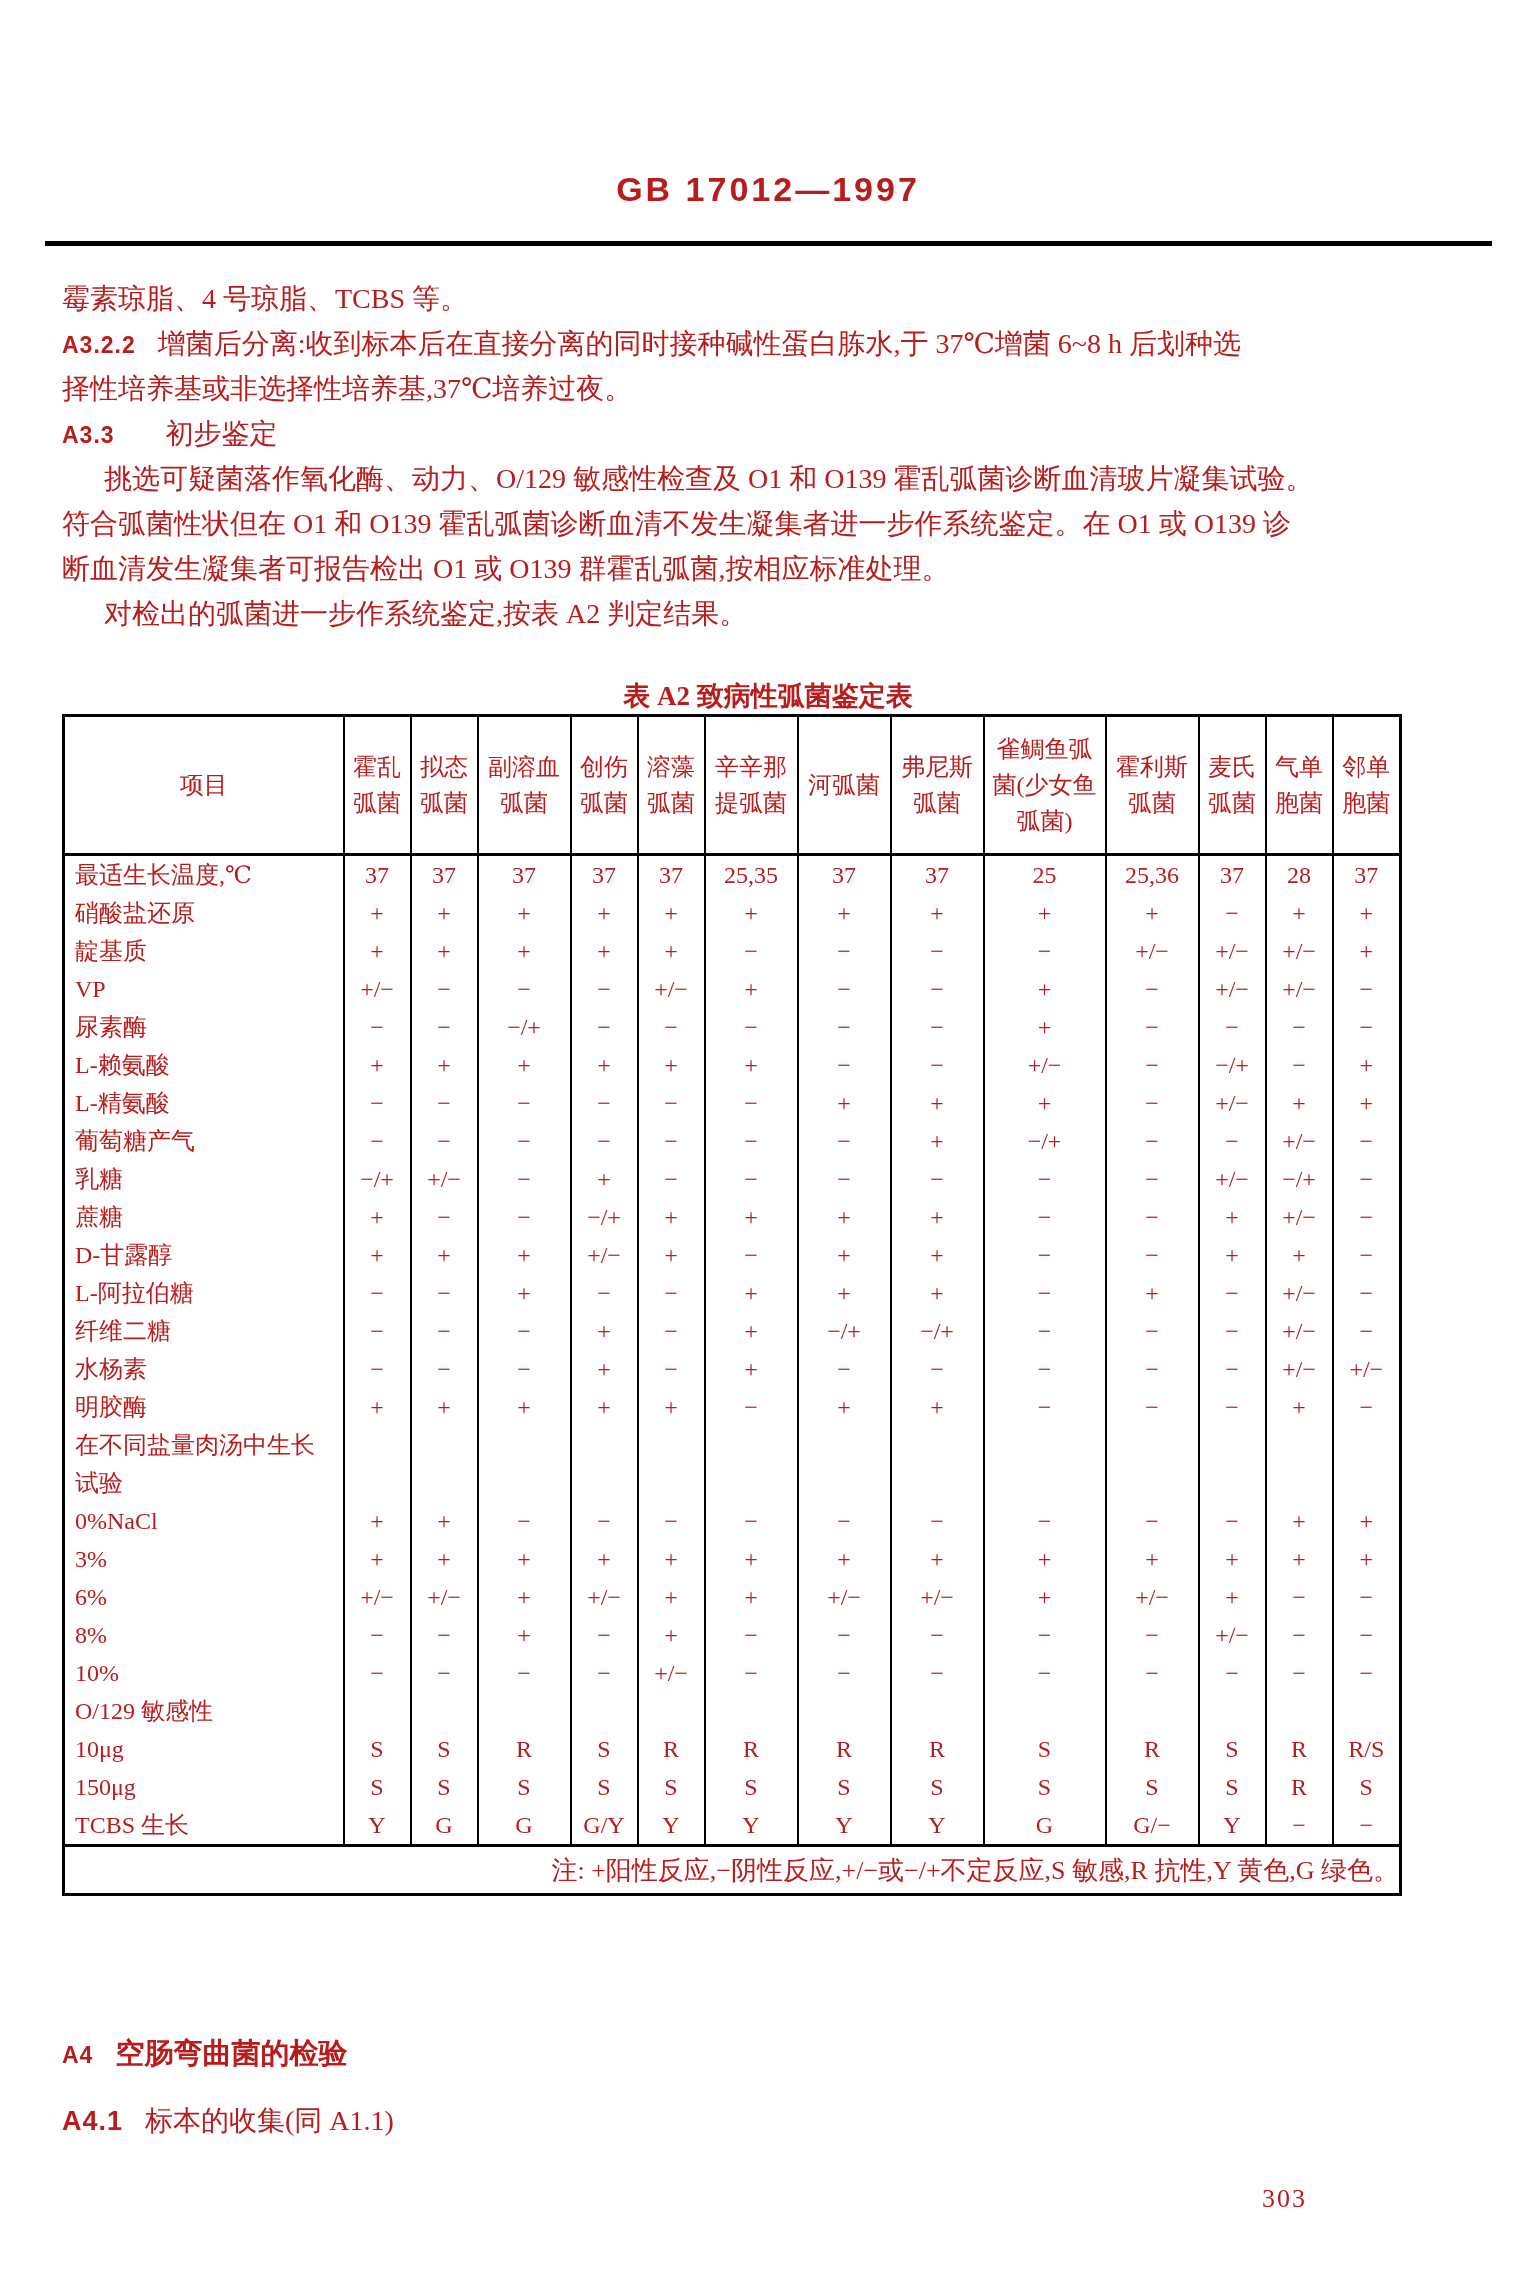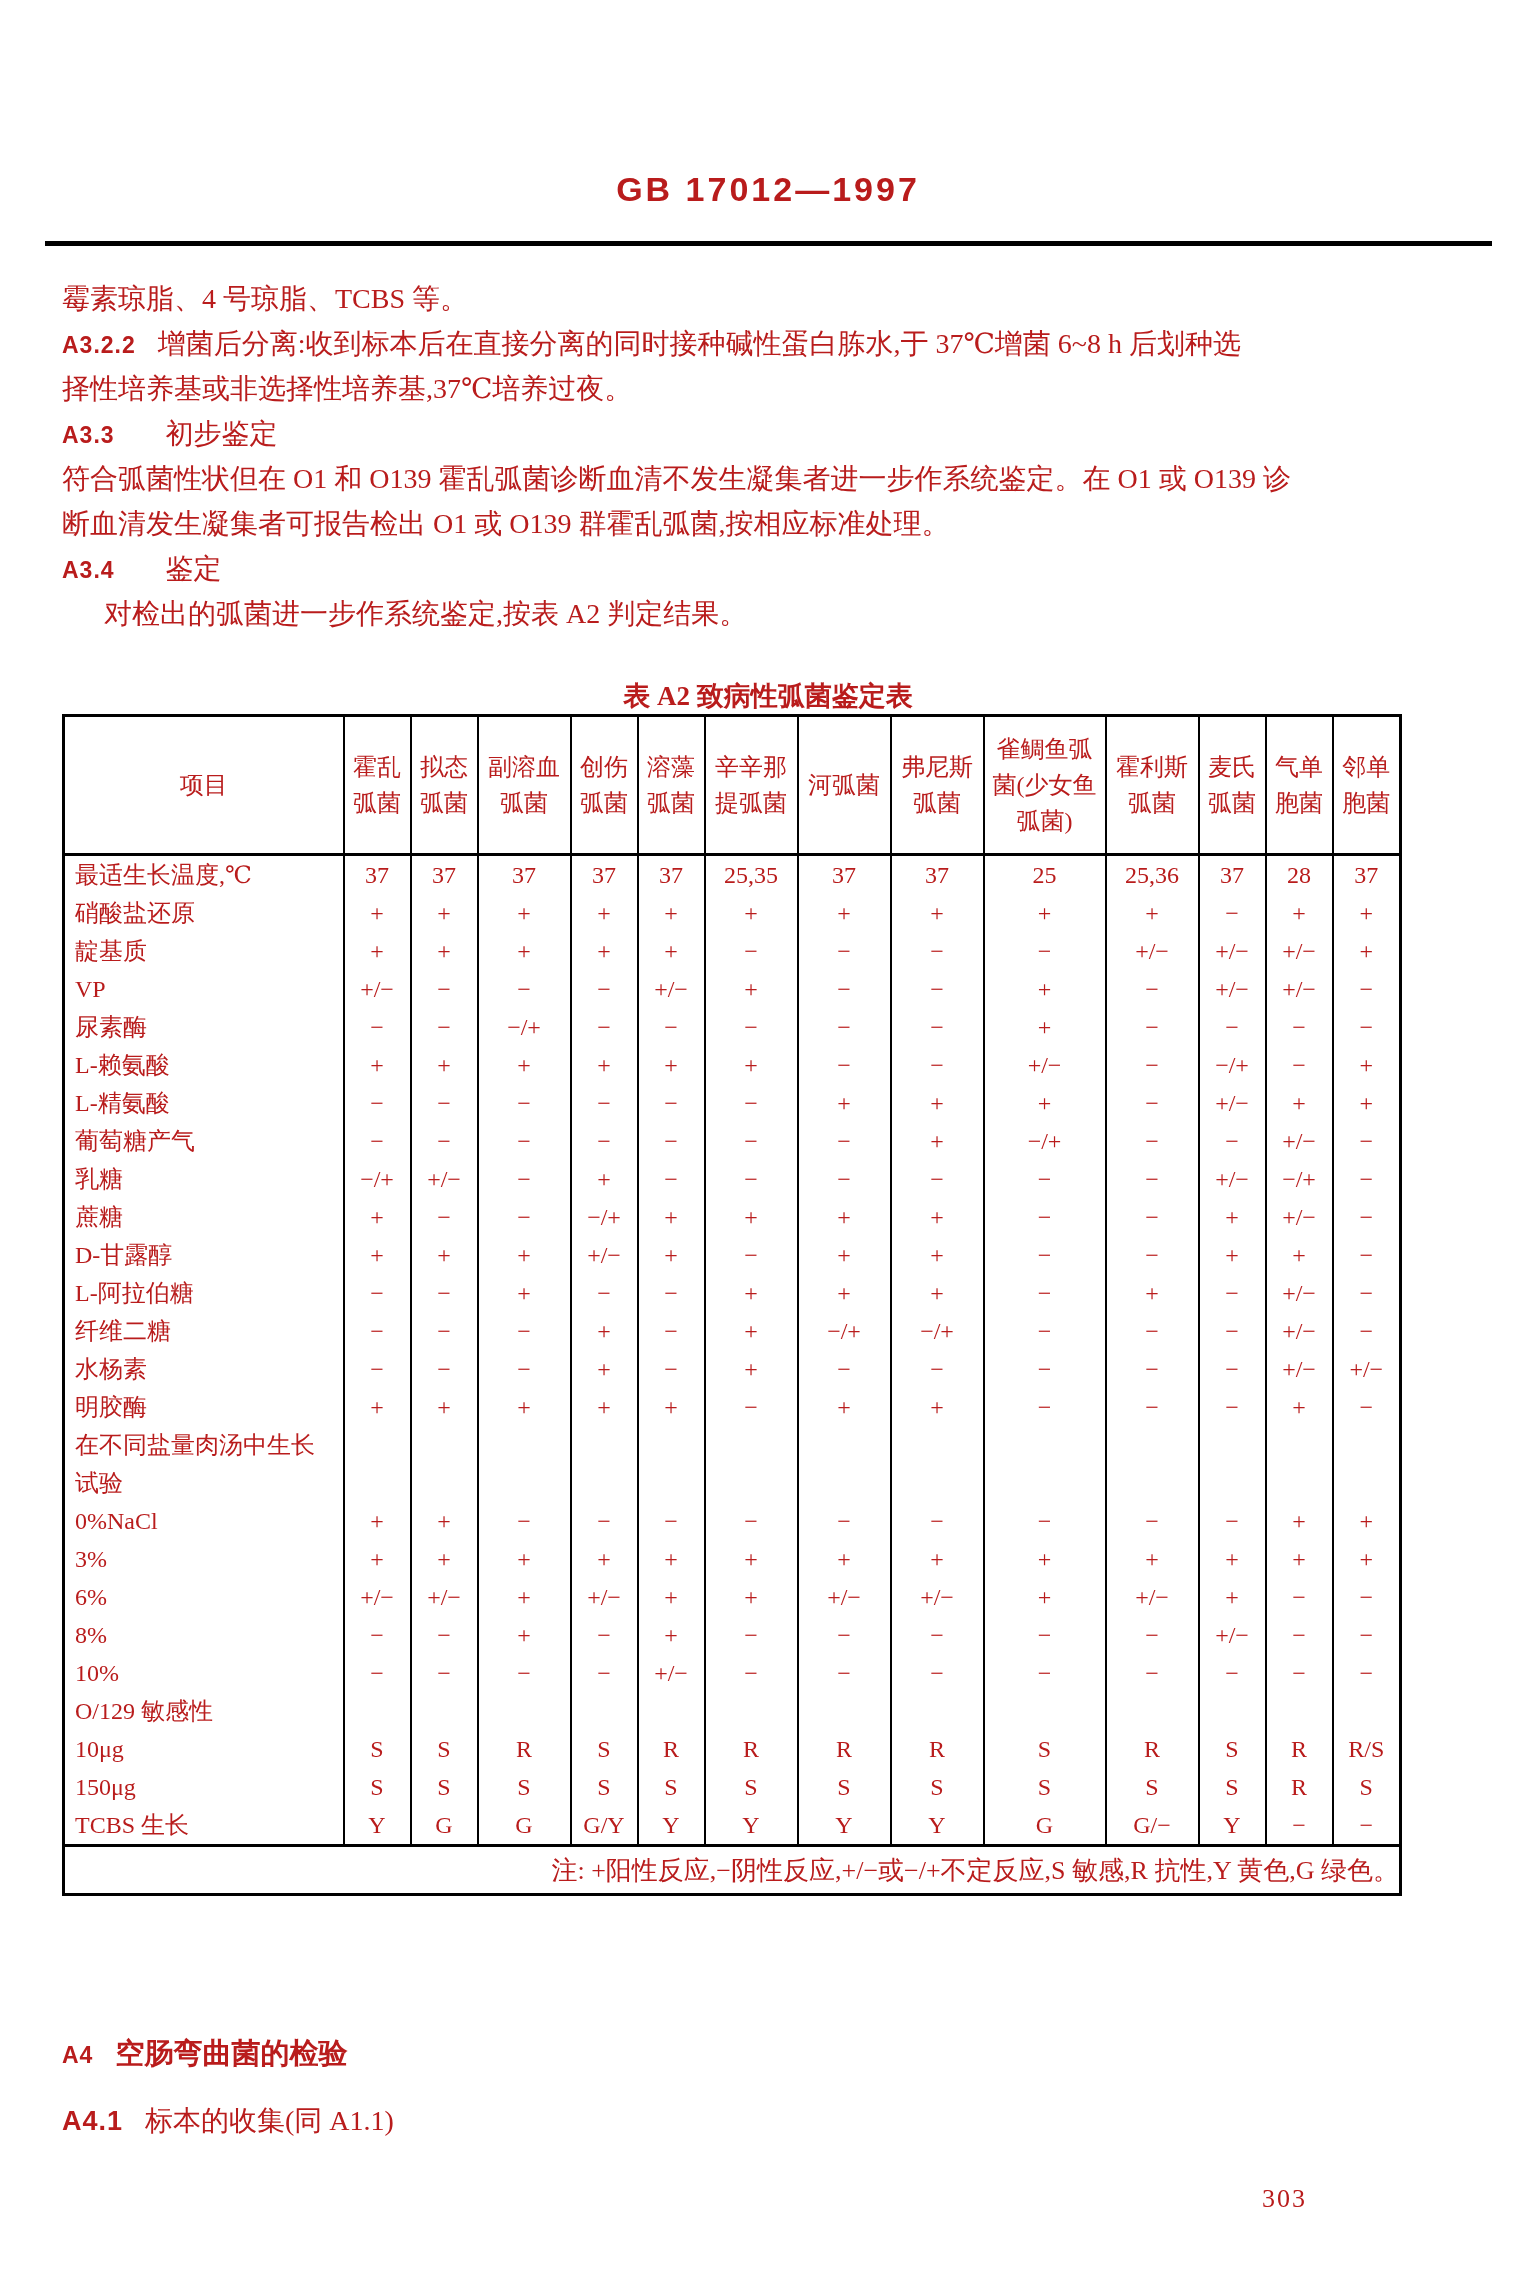--- a/index.html
+++ b/index.html
@@ -80,23 +80,23 @@
 <div class="page">
 
   <div class="doc-header">GB 17012—1997</div>
   <div class="rule"></div>
 
   <div class="body-text">
     <div class="tline">霉素琼脂、4 号琼脂、TCBS 等。</div>
     <div class="tline"><span class="sec-label">A3.2.2</span><span>增菌后分离:收到标本后在直接分离的同时接种碱性蛋白胨水,于 37℃增菌 6~8 h 后划种选</span></div>
     <div class="tline">择性培养基或非选择性培养基,37℃培养过夜。</div>
     <div class="tline"><span class="sec-label">A3.3</span><span class="sec-title">初步鉴定</span></div>
+    <div class="tline indent">挑选可疑菌落作氧化酶、动力、O/129 敏感性检查及 O1 和 O139 霍乱弧菌诊断血清玻片凝集试验。</div>
     <div class="tline">符合弧菌性状但在 O1 和 O139 霍乱弧菌诊断血清不发生凝集者进一步作系统鉴定。在 O1 或 O139 诊</div>
     <div class="tline">断血清发生凝集者可报告检出 O1 或 O139 群霍乱弧菌,按相应标准处理。</div>
-    <div class="tline"><span class="sec-label">A3.4</span><span class="sec-title">鉴定</span></div>
     <div class="tline indent">对检出的弧菌进一步作系统鉴定,按表 A2 判定结果。</div>
   </div>
 
   <div class="table-caption">表 A2  致病性弧菌鉴定表</div>
 
   <div class="table-wrap">
     <table class="vibrio" id="vibrio-table">
         <colgroup>
           <col style="width: 280px;">
           <col style="width: 67px;">

